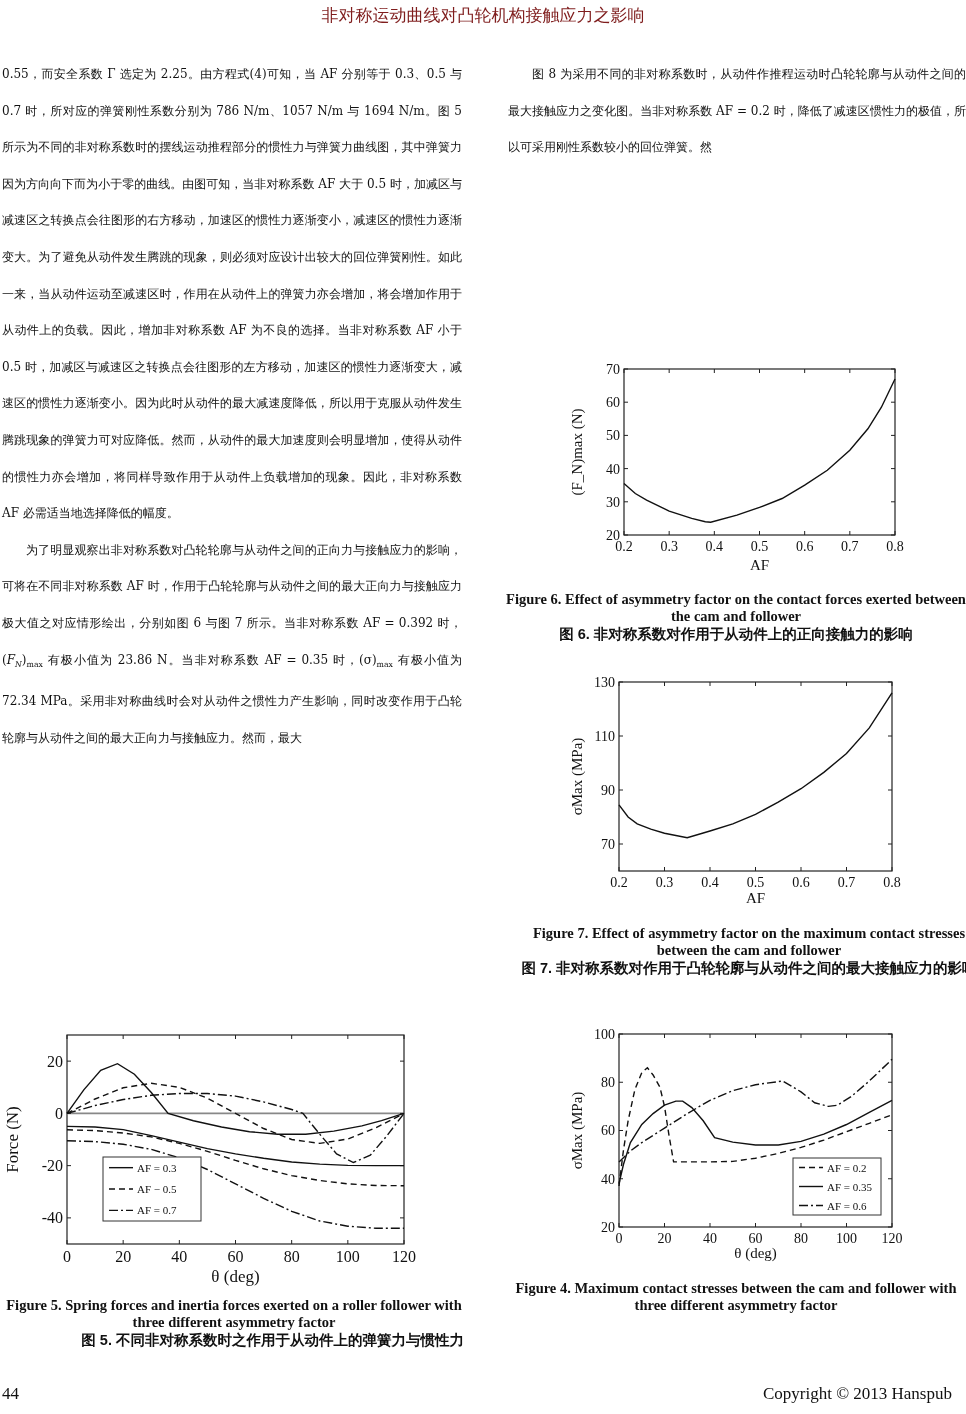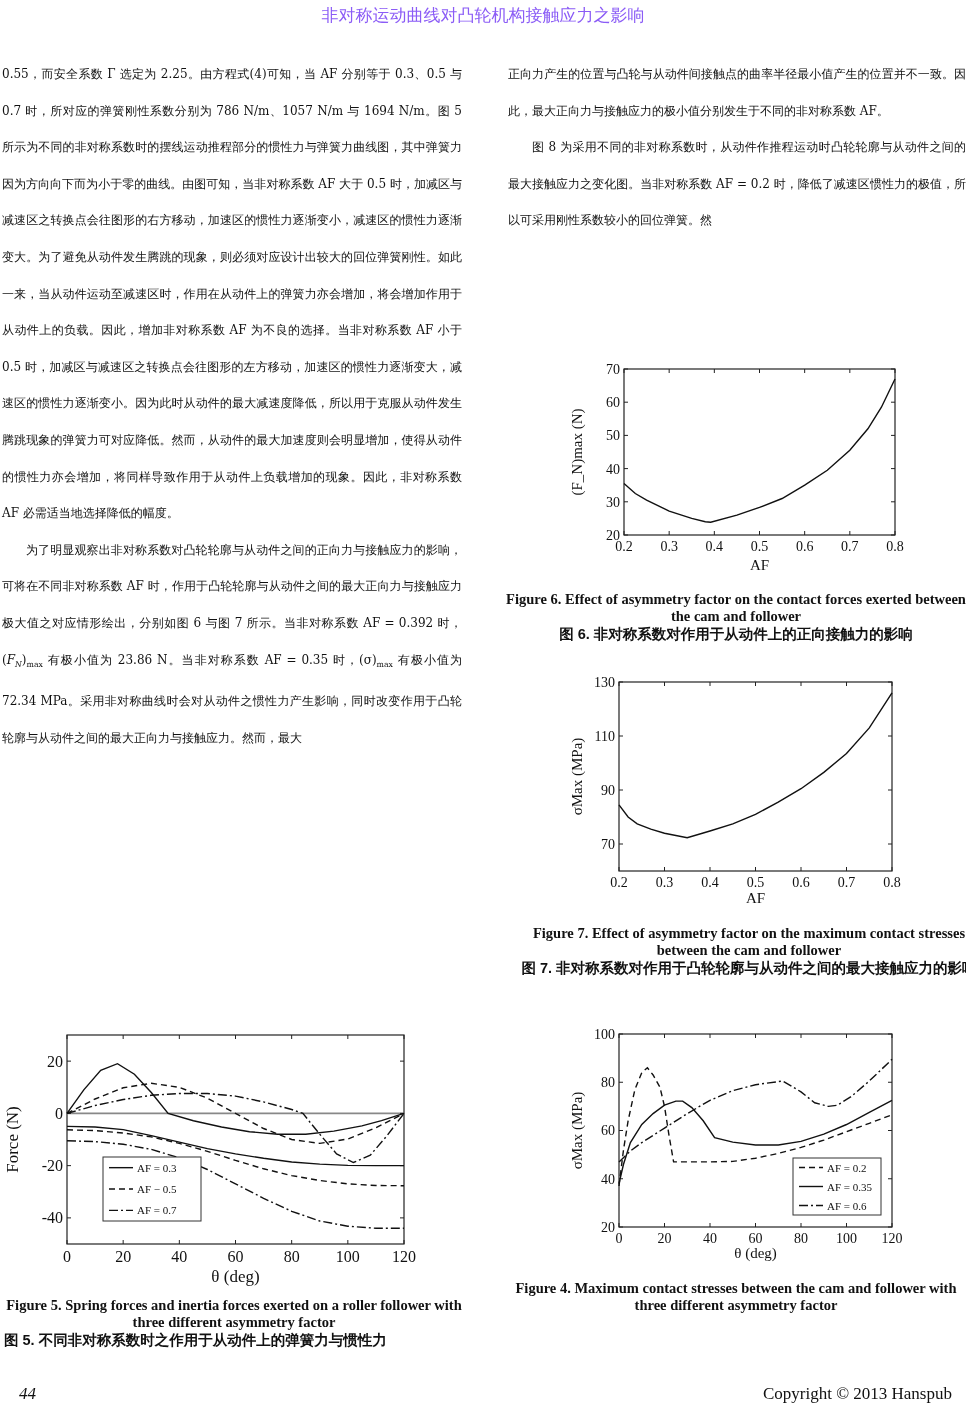--- a/index.html
+++ b/index.html
@@ -1,19 +1,19 @@
 <!DOCTYPE html>
 <html><head>
 <meta charset="utf-8">
 <style>
   html, body { margin:0; padding:0; background:#fff; }
   body { width:966px; height:1414px; position:relative; overflow:hidden;
          font-family:"DejaVu Serif","Liberation Serif",serif; color:#111; }
   .running-head { position:absolute; top:4px; left:0; width:966px; text-align:center;
-         font-size:17px; color:#8b5cf6; }
+         font-size:17px; color:#7f1d1d; }
   .col { position:absolute; font-size:12px; line-height:36.6px; text-align:justify; }
   .col p { margin:0; }
   .col .indent { text-indent:2em; }
   #col-left { left:2px; top:56px; width:460px; }
   #col-right { left:508px; top:56px; width:458px; }
   .fig { position:absolute; }
   .fig svg { display:block; overflow:visible; }
   .caption { position:absolute; text-align:center; font-family:"Liberation Serif",serif; }
   .caption .en { font-weight:bold; font-size:14.5px; line-height:17px; }
   .caption .zh { font-weight:bold; font-size:14.5px; line-height:19px;
@@ -26,21 +26,20 @@
 <body>
 
 <div class="running-head">非对称运动曲线对凸轮机构接触应力之影响</div>
 
 <div class="col" id="col-left">
   <p>0.55，而安全系数 Γ 选定为 2.25。由方程式(4)可知，当 AF 分别等于 0.3、0.5 与 0.7 时，所对应的弹簧刚性系数分别为 786 N/m、1057 N/m 与 1694 N/m。图 5 所示为不同的非对称系数时的摆线运动推程部分的惯性力与弹簧力曲线图，其中弹簧力因为方向向下而为小于零的曲线。由图可知，当非对称系数 AF 大于 0.5 时，加减区与减速区之转换点会往图形的右方移动，加速区的惯性力逐渐变小，减速区的惯性力逐渐变大。为了避免从动件发生腾跳的现象，则必须对应设计出较大的回位弹簧刚性。如此一来，当从动件运动至减速区时，作用在从动件上的弹簧力亦会增加，将会增加作用于从动件上的负载。因此，增加非对称系数 AF 为不良的选择。当非对称系数 AF 小于 0.5 时，加减区与减速区之转换点会往图形的左方移动，加速区的惯性力逐渐变大，减速区的惯性力逐渐变小。因为此时从动件的最大减速度降低，所以用于克服从动件发生腾跳现象的弹簧力可对应降低。然而，从动件的最大加速度则会明显增加，使得从动件的惯性力亦会增加，将同样导致作用于从动件上负载增加的现象。因此，非对称系数 AF 必需适当地选择降低的幅度。</p>
   <p class="indent"><span>为了明显观察出非对称系数对凸轮轮廓与从动件之间的正向力与接触应力的影响，可将在不同非对称系数 AF 时，作用于凸轮轮廓与从动件之间的最大正向力与接触应力极大值之对应情形绘出，分别如图 6 与图 7 所示。当非对称系数 AF = 0.392 时，(</span><i>F</i><sub><i>N</i></sub><span>)</span><sub>max</sub><span> 有极小值为 23.86 N。当非对称系数 AF = 0.35 时，(σ)</span><sub>max</sub><span> 有极小值为 72.34 MPa。采用非对称曲线时会对从动件之惯性力产生影响，同时改变作用于凸轮轮廓与从动件之间的最大正向力与接触应力。然而，最大</span></p>
 </div>
 
 <div class="col" id="col-right">
-  <p>正向力产生的位置与凸轮与从动件间接触点的曲率半径最小值产生的位置并不一致。因此，最大正向力与接触应力的极小值分别发生于不同的非对称系数 AF。</p>
   <p class="indent">图 8 为采用不同的非对称系数时，从动件作推程运动时凸轮轮廓与从动件之间的最大接触应力之变化图。当非对称系数 AF = 0.2 时，降低了减速区惯性力的极值，所以可采用刚性系数较小的回位弹簧。然</p>
 </div>
 
 <div class="fig" style="left:0; top:1030px;">
   <svg id="svg-fig5" width="470" height="262">
       <rect x="67" y="5" width="337" height="209" fill="none" stroke="#222" stroke-width="1.2"></rect>
       <line x1="67" x2="404" y1="83.375" y2="83.375" stroke="#888" stroke-width="1.6"></line>
       <line x1="67" x2="67" y1="214" y2="210" stroke="#222"></line>
       <line x1="67" x2="67" y1="5" y2="9" stroke="#222"></line>
       <text x="67" y="232" text-anchor="middle" font-size="16">0</text>
@@ -86,21 +85,21 @@
       <line x1="109" x2="133" y1="137.66666666666666" y2="137.66666666666666" stroke="#111" stroke-width="1.4"></line>
       <text x="137" y="141.66666666666666" font-size="11">AF = 0.3</text>
       <line x1="109" x2="133" y1="159" y2="159" stroke="#111" stroke-width="1.4" stroke-dasharray="6,4"></line>
       <text x="137" y="163" font-size="11">AF − 0.5</text>
       <line x1="109" x2="133" y1="180.33333333333334" y2="180.33333333333334" stroke="#111" stroke-width="1.4" stroke-dasharray="9,3,2,3"></line>
       <text x="137" y="184.33333333333334" font-size="11">AF = 0.7</text>
     </svg>
 </div>
 <div class="caption" style="left:4px; top:1297px; width:460px;">
   <div class="en">Figure 5. Spring forces and inertia forces exerted on a roller follower with three different asymmetry factor</div>
-  <div class="zh" style="text-align:left;">图 5. 不同非对称系数时之作用于从动件上的弹簧力与惯性力</div>
+  <div class="zh" style="text-align:right;">图 5. 不同非对称系数时之作用于从动件上的弹簧力与惯性力</div>
 </div>
 
 <div class="fig" style="left:560px; top:360px;">
   <svg id="svg-fig6" width="350" height="222">
       <rect x="64" y="9" width="271" height="166" fill="none" stroke="#222" stroke-width="1.2"></rect>
       <line x1="64" x2="64" y1="175" y2="171" stroke="#222"></line>
       <line x1="64" x2="64" y1="9" y2="13" stroke="#222"></line>
       <text x="64" y="191" text-anchor="middle" font-size="14">0.2</text>
       <line x1="109.16666666666666" x2="109.16666666666666" y1="175" y2="171" stroke="#222"></line>
       <line x1="109.16666666666666" x2="109.16666666666666" y1="9" y2="13" stroke="#222"></line>
@@ -244,14 +243,14 @@
       <line x1="239" x2="263" y1="166.5" y2="166.5" stroke="#111" stroke-width="1.4"></line>
       <text x="267" y="170.5" font-size="11">AF = 0.35</text>
       <line x1="239" x2="263" y1="185.5" y2="185.5" stroke="#111" stroke-width="1.4" stroke-dasharray="9,3,2,3"></line>
       <text x="267" y="189.5" font-size="11">AF = 0.6</text>
     </svg>
 </div>
 <div class="caption" style="left:506px; top:1280px; width:460px;">
   <div class="en">Figure 4. Maximum contact stresses between the cam and follower with three different asymmetry factor</div>
 </div>
 
-<div class="footer" style="left:19px;font-style:italic;">44</div>
+<div class="footer" style="left:2px;">44</div>
 <div class="footer" style="right:14px;">Copyright © 2013 Hanspub</div>
 
 </body></html>

